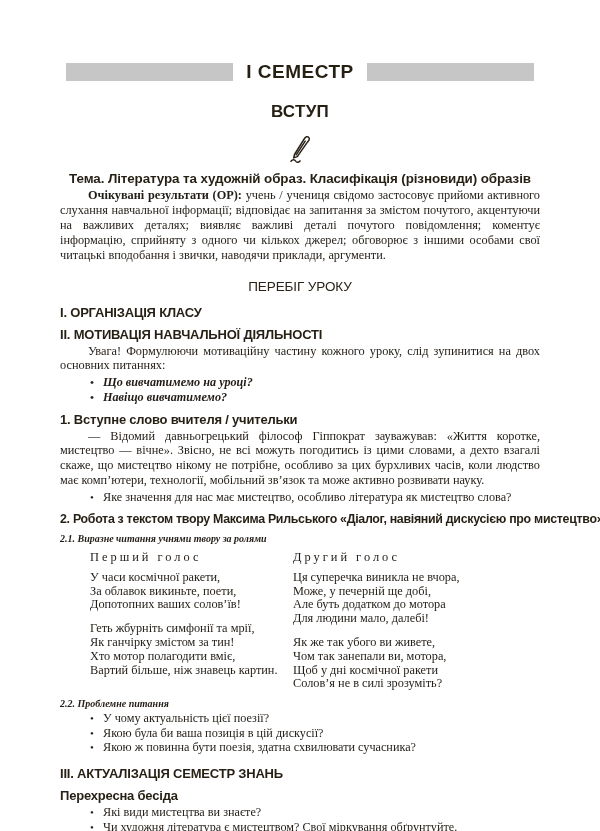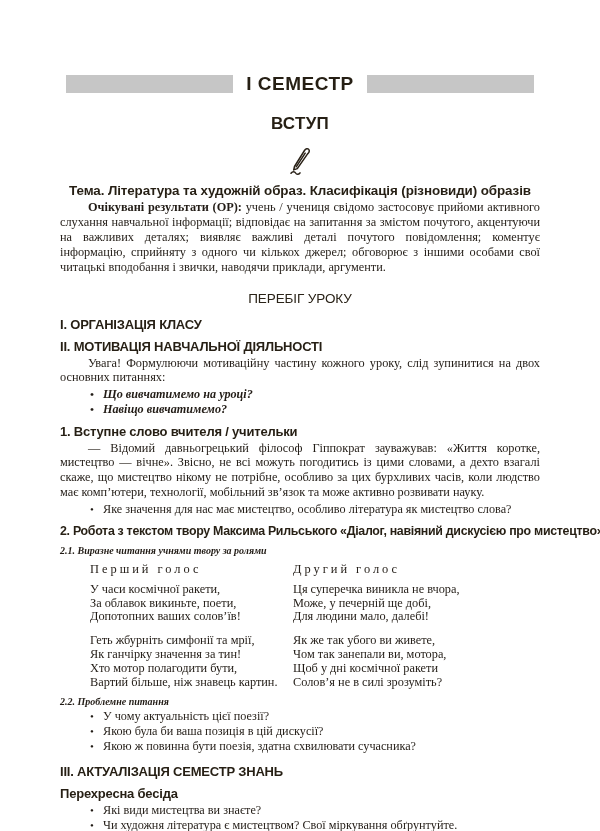--- a/index.html
+++ b/index.html
@@ -5,21 +5,21 @@
   * { margin:0; padding:0; box-sizing:border-box; }
   html,body { width:600px; height:831px; background:#ffffff; overflow:hidden; }
   body {
     font-family:"Liberation Serif","DejaVu Serif",serif;
     color:#221c16;
     -webkit-font-smoothing:antialiased;
   }
   .page { width:600px; height:831px; padding:62px 60px 0 60px; }
 
   
-  .semester-row { display:flex; align-items:center; gap:13px; height:19px; margin:12px 6px; }
+  .semester-row { display:flex; align-items:center; gap:13px; height:19px; margin:0 6px; }
   .gray-bar { flex:1; height:18px; background:#c6c6c6; }
   .semester-title {
     font-family:"Liberation Sans","DejaVu Sans",sans-serif;
     font-weight:700; font-size:19px; letter-spacing:.5px; color:#261f14; white-space:nowrap;
   }
 
   
   .page-title {
     margin-top:21px; text-align:center;
     font-family:"Liberation Sans","DejaVu Sans",sans-serif;
@@ -126,30 +126,31 @@
   <div class="poem">
     <div class="poem-col first">
       <div class="voice-title">Перший голос</div>
       <div class="stanza">
         <div>У часи космічної ракети,</div>
         <div>За облавок викиньте, поети,</div>
         <div>Допотопних ваших солов’їв!</div>
       </div>
       <div class="stanza second">
         <div>Геть жбурніть симфонії та мрії,</div>
-        <div>Як ганчірку значення за тин!</div>
-        <div>Хто мотор полагодити бути,</div>
+        <div>Як ганчірку змістом за тин!</div>
+        <div>Хто мотор полагодити вміє,</div>
         <div>Вартий більше, ніж знавець картин.</div>
       </div>
     </div>
     <div class="poem-col second">
       <div class="voice-title">Другий голос</div>
       <div class="stanza">
         <div>Ця суперечка виникла не вчора,</div>
         <div>Може, у печерній ще добі,</div>
+        <div>Але буть додатком до мотора</div>
         <div>Для людини мало, далебі!</div>
       </div>
       <div class="stanza second">
         <div>Як же так убого ви живете,</div>
         <div>Чом так занепали ви, мотора,</div>
         <div>Щоб у дні космічної ракети</div>
         <div>Солов’я не в силі зрозуміть?</div>
       </div>
     </div>
   </div>

